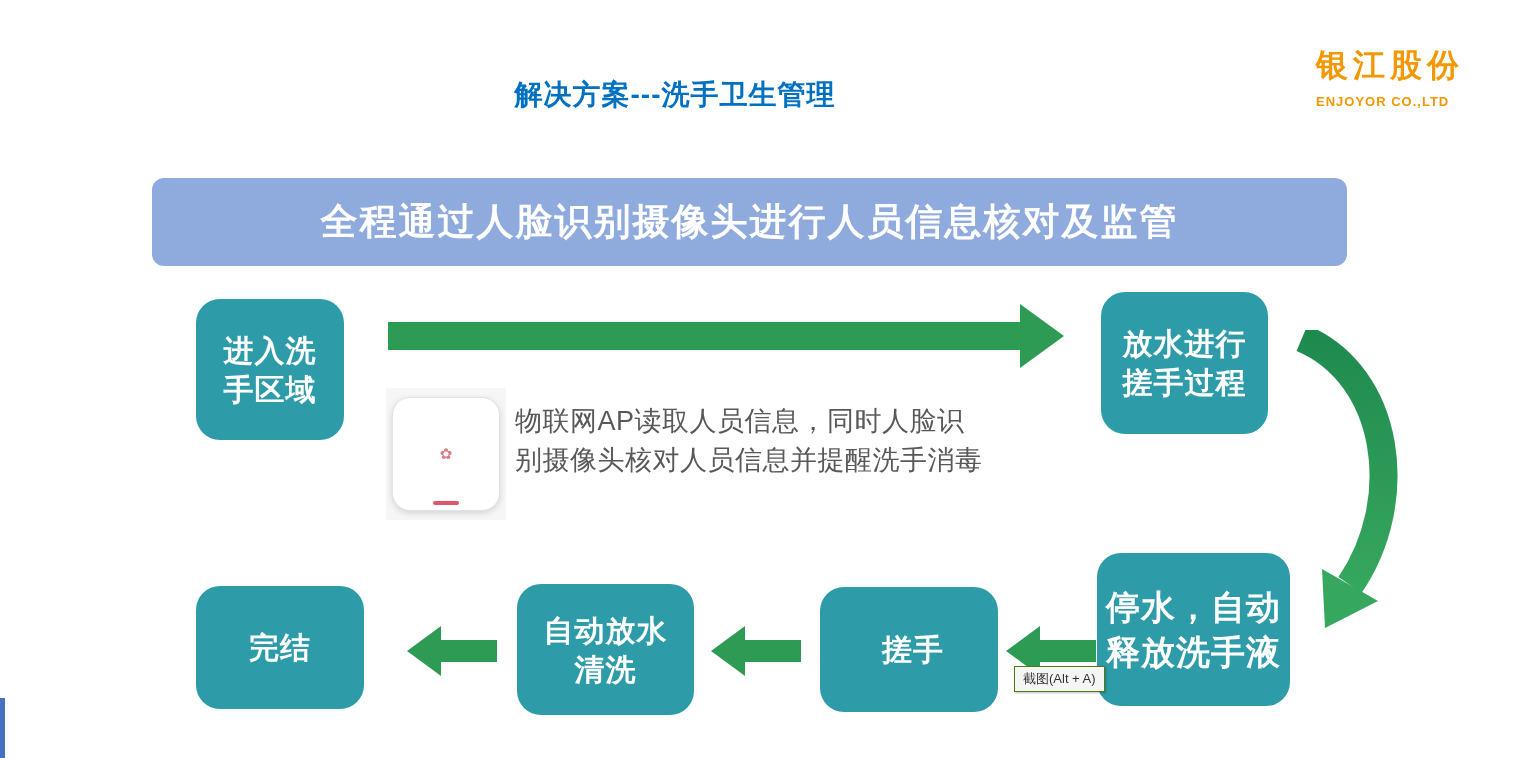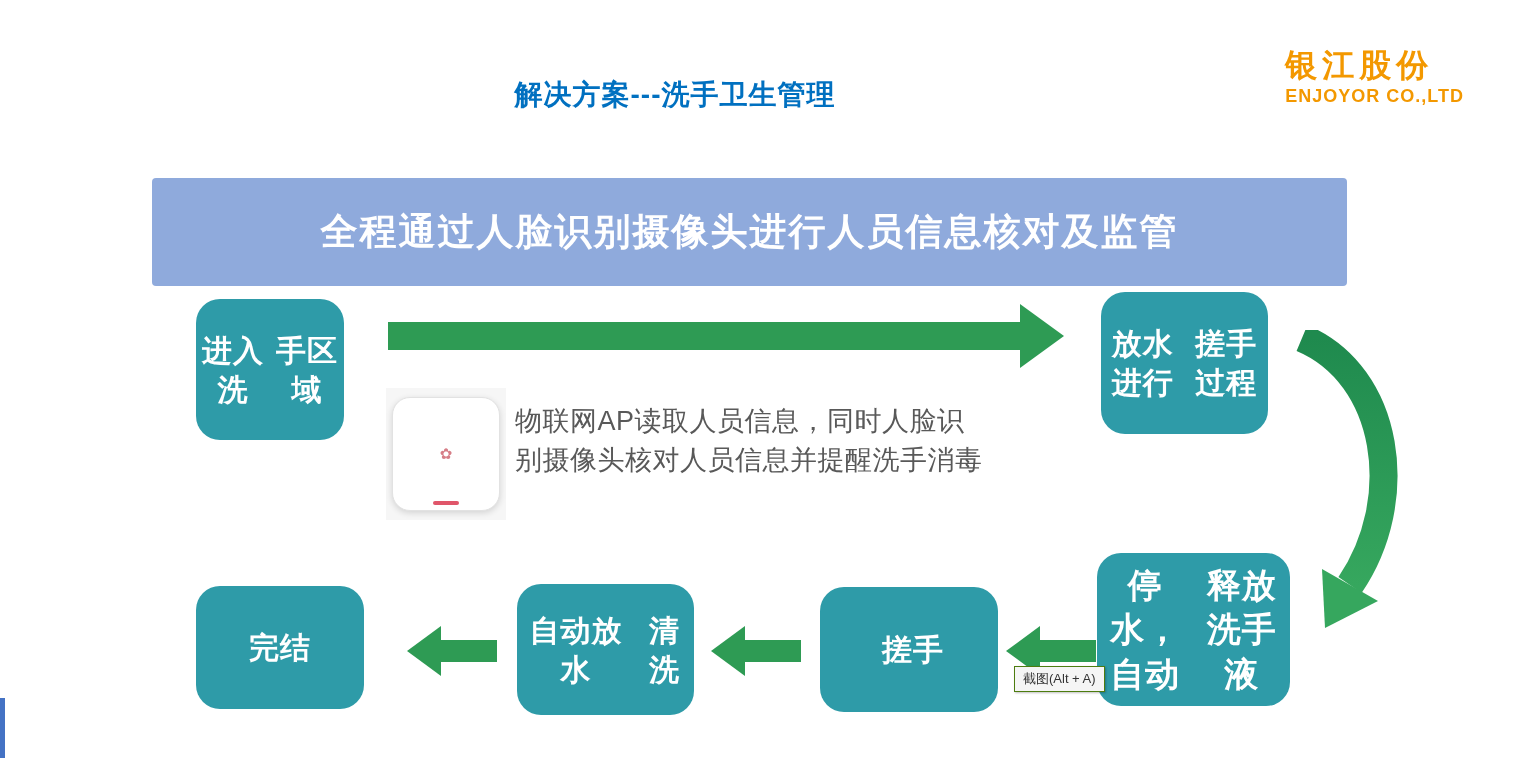--- a/index.html
+++ b/index.html
@@ -27,54 +27,54 @@
   
   .logo { position: absolute; right: 74px; top: 48px; text-align: left; }
   .logo-cn {
     font-size: 32px;
     font-weight: 800;
     color: #F39800;
     letter-spacing: 5px;
     line-height: 1.1;
   }
   .logo-en {
-    font-size: 18px;
+    font-size: 13px;
     font-weight: 700;
     color: #F39800;
     letter-spacing: 1px;
-    margin-top: 3px;
+    margin-top: 11px;
   }
 
   
   .banner {
     position: absolute;
     left: 152px; top: 178px;
-    width: 1195px; height: 108px;
+    width: 1195px; height: 88px;
     background: #8FAADC;
-    border-radius: 4px;
+    border-radius: 12px;
     display: flex;
     align-items: center;
     justify-content: center;
     color: #ffffff;
     font-size: 37px;
     font-weight: 700;
     letter-spacing: 2px;
   }
 
   
   .teal-box {
     position: absolute;
     background: #2E9BA8;
     border-radius: 24px;
     color: #ffffff;
     font-weight: 700;
     font-size: 30px;
     line-height: 1.3;
     display: flex;
-    flex-direction: row;
+    flex-direction: column;
     align-items: center;
     justify-content: center;
     text-align: center;
     letter-spacing: 1px;
   }
   .box-1 { left: 196px;  top: 299px; width: 148px; height: 141px; }
   .box-2 { left: 1101px; top: 292px; width: 167px; height: 142px; }
   .box-3 { left: 1097px; top: 553px; width: 193px; height: 153px; font-size: 34px; }
   .box-4 { left: 820px;  top: 587px; width: 170px; height: 125px; padding-left: 8px; }
   .box-5 { left: 517px;  top: 584px; width: 177px; height: 131px; }

